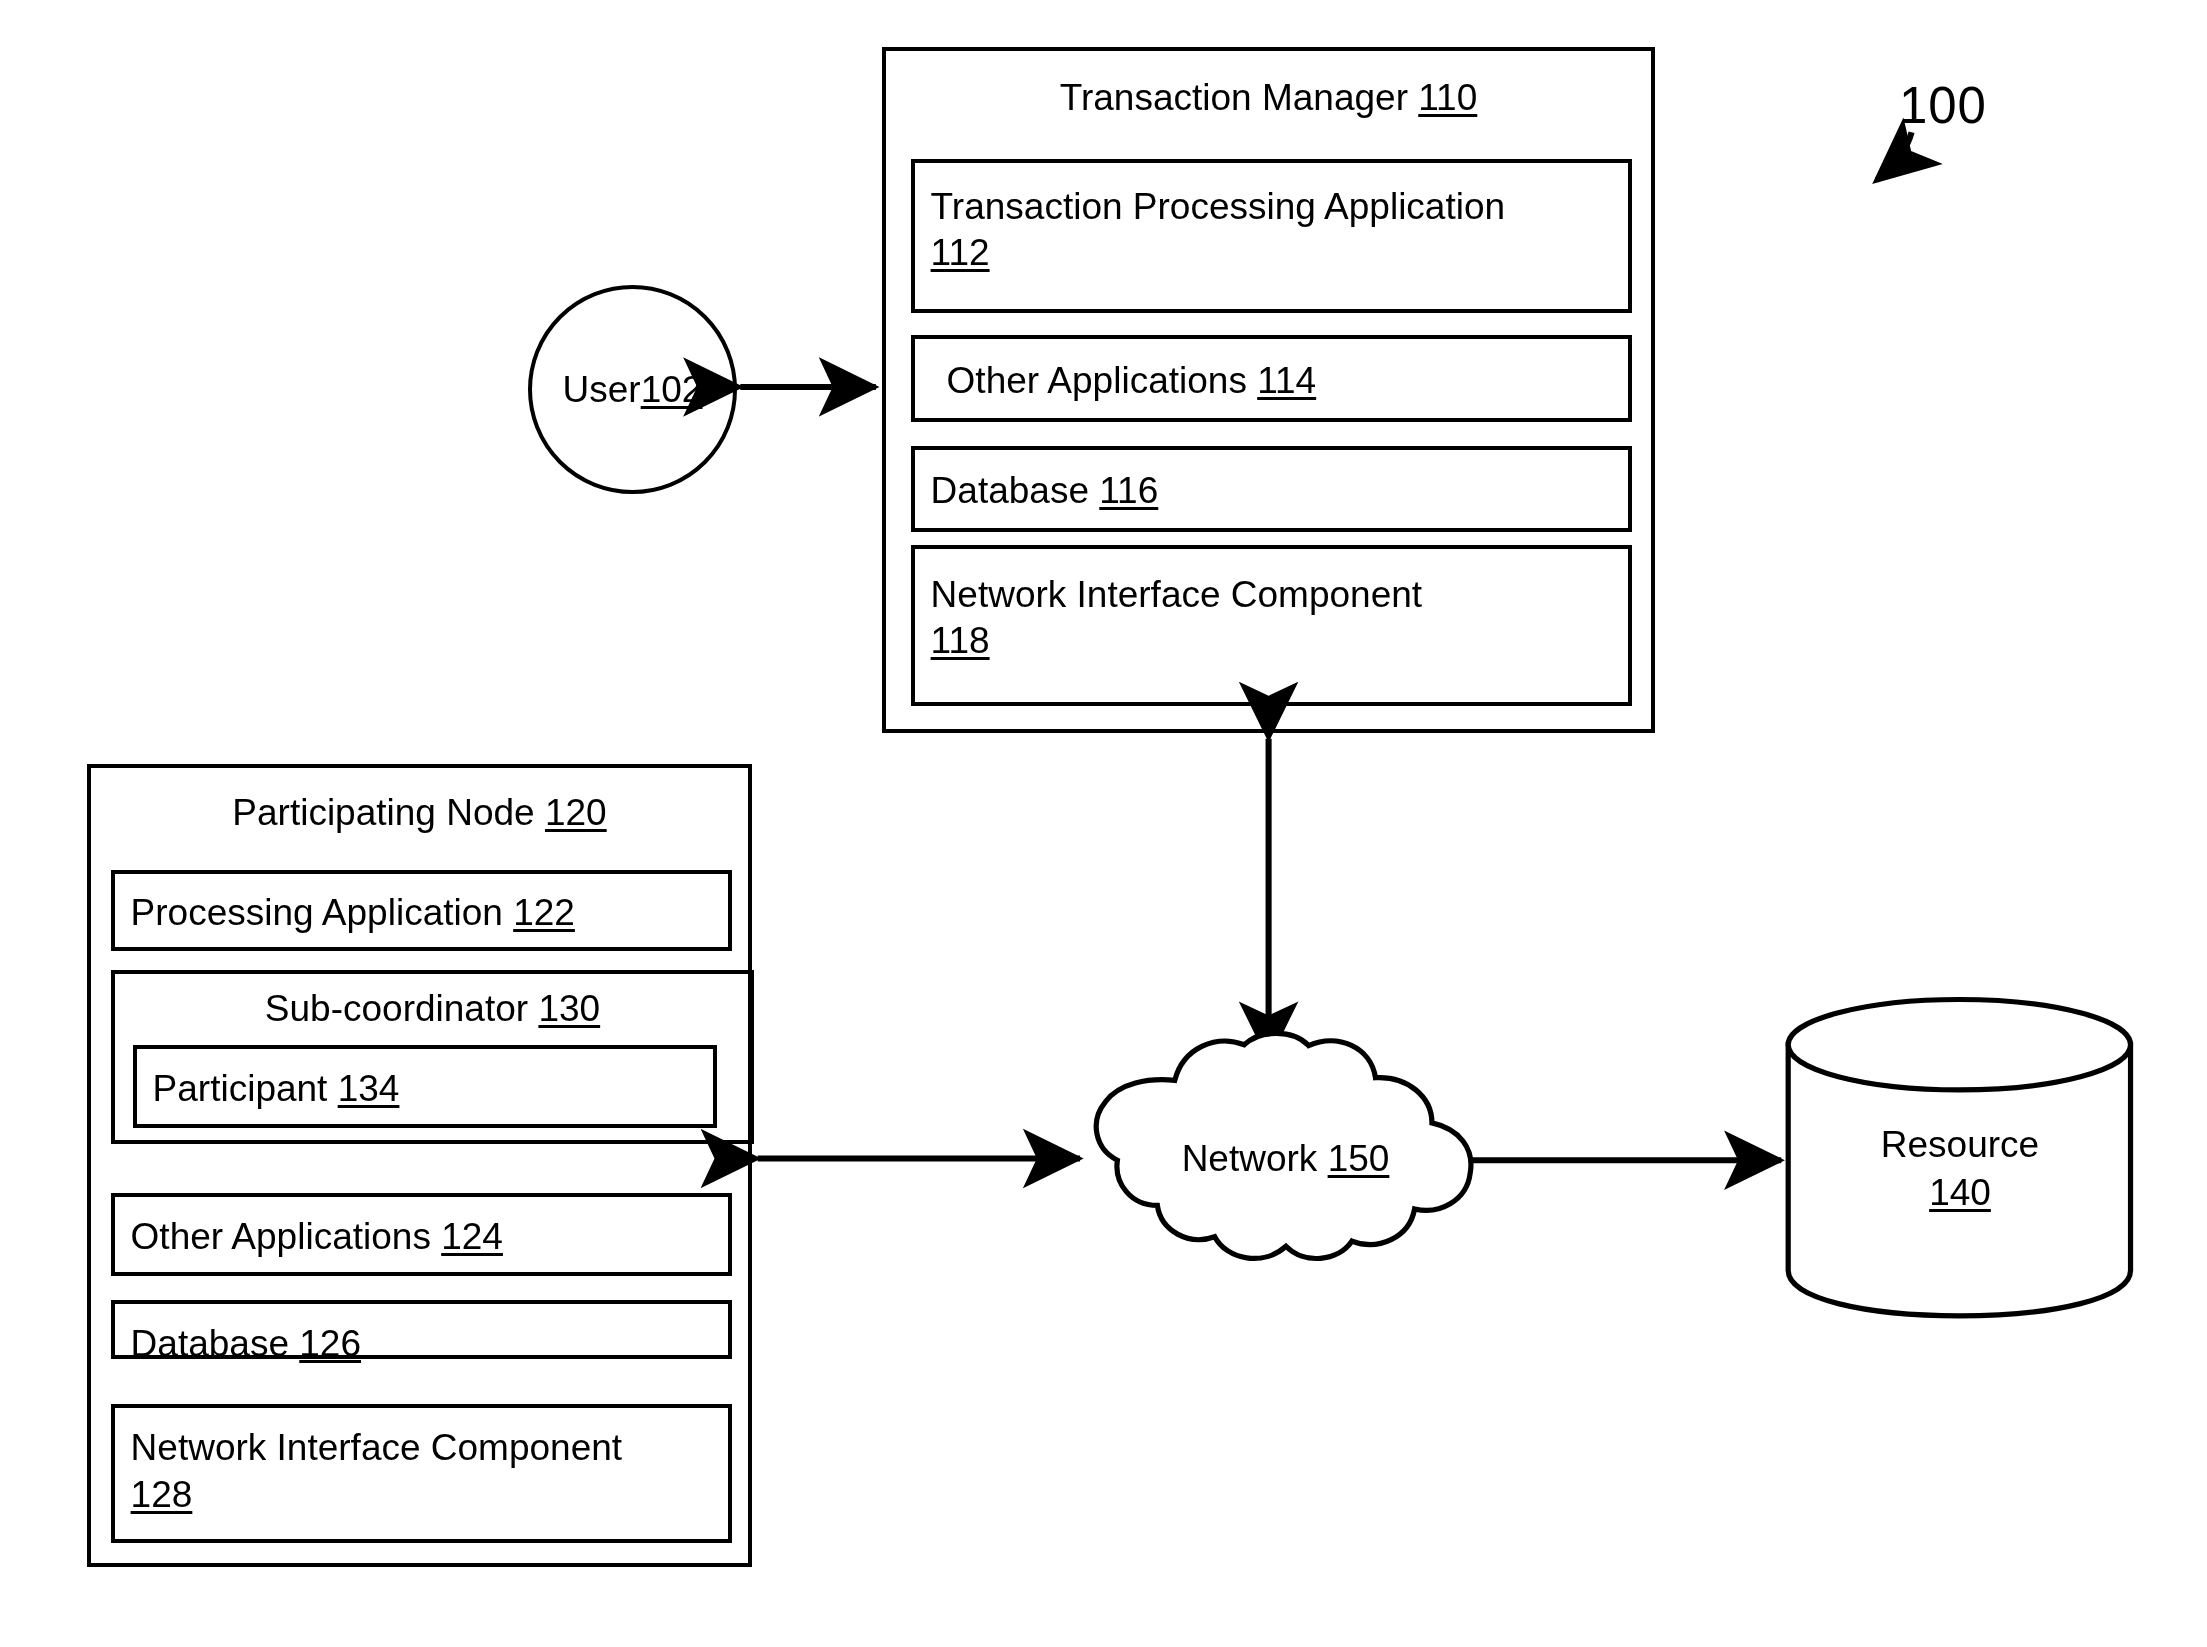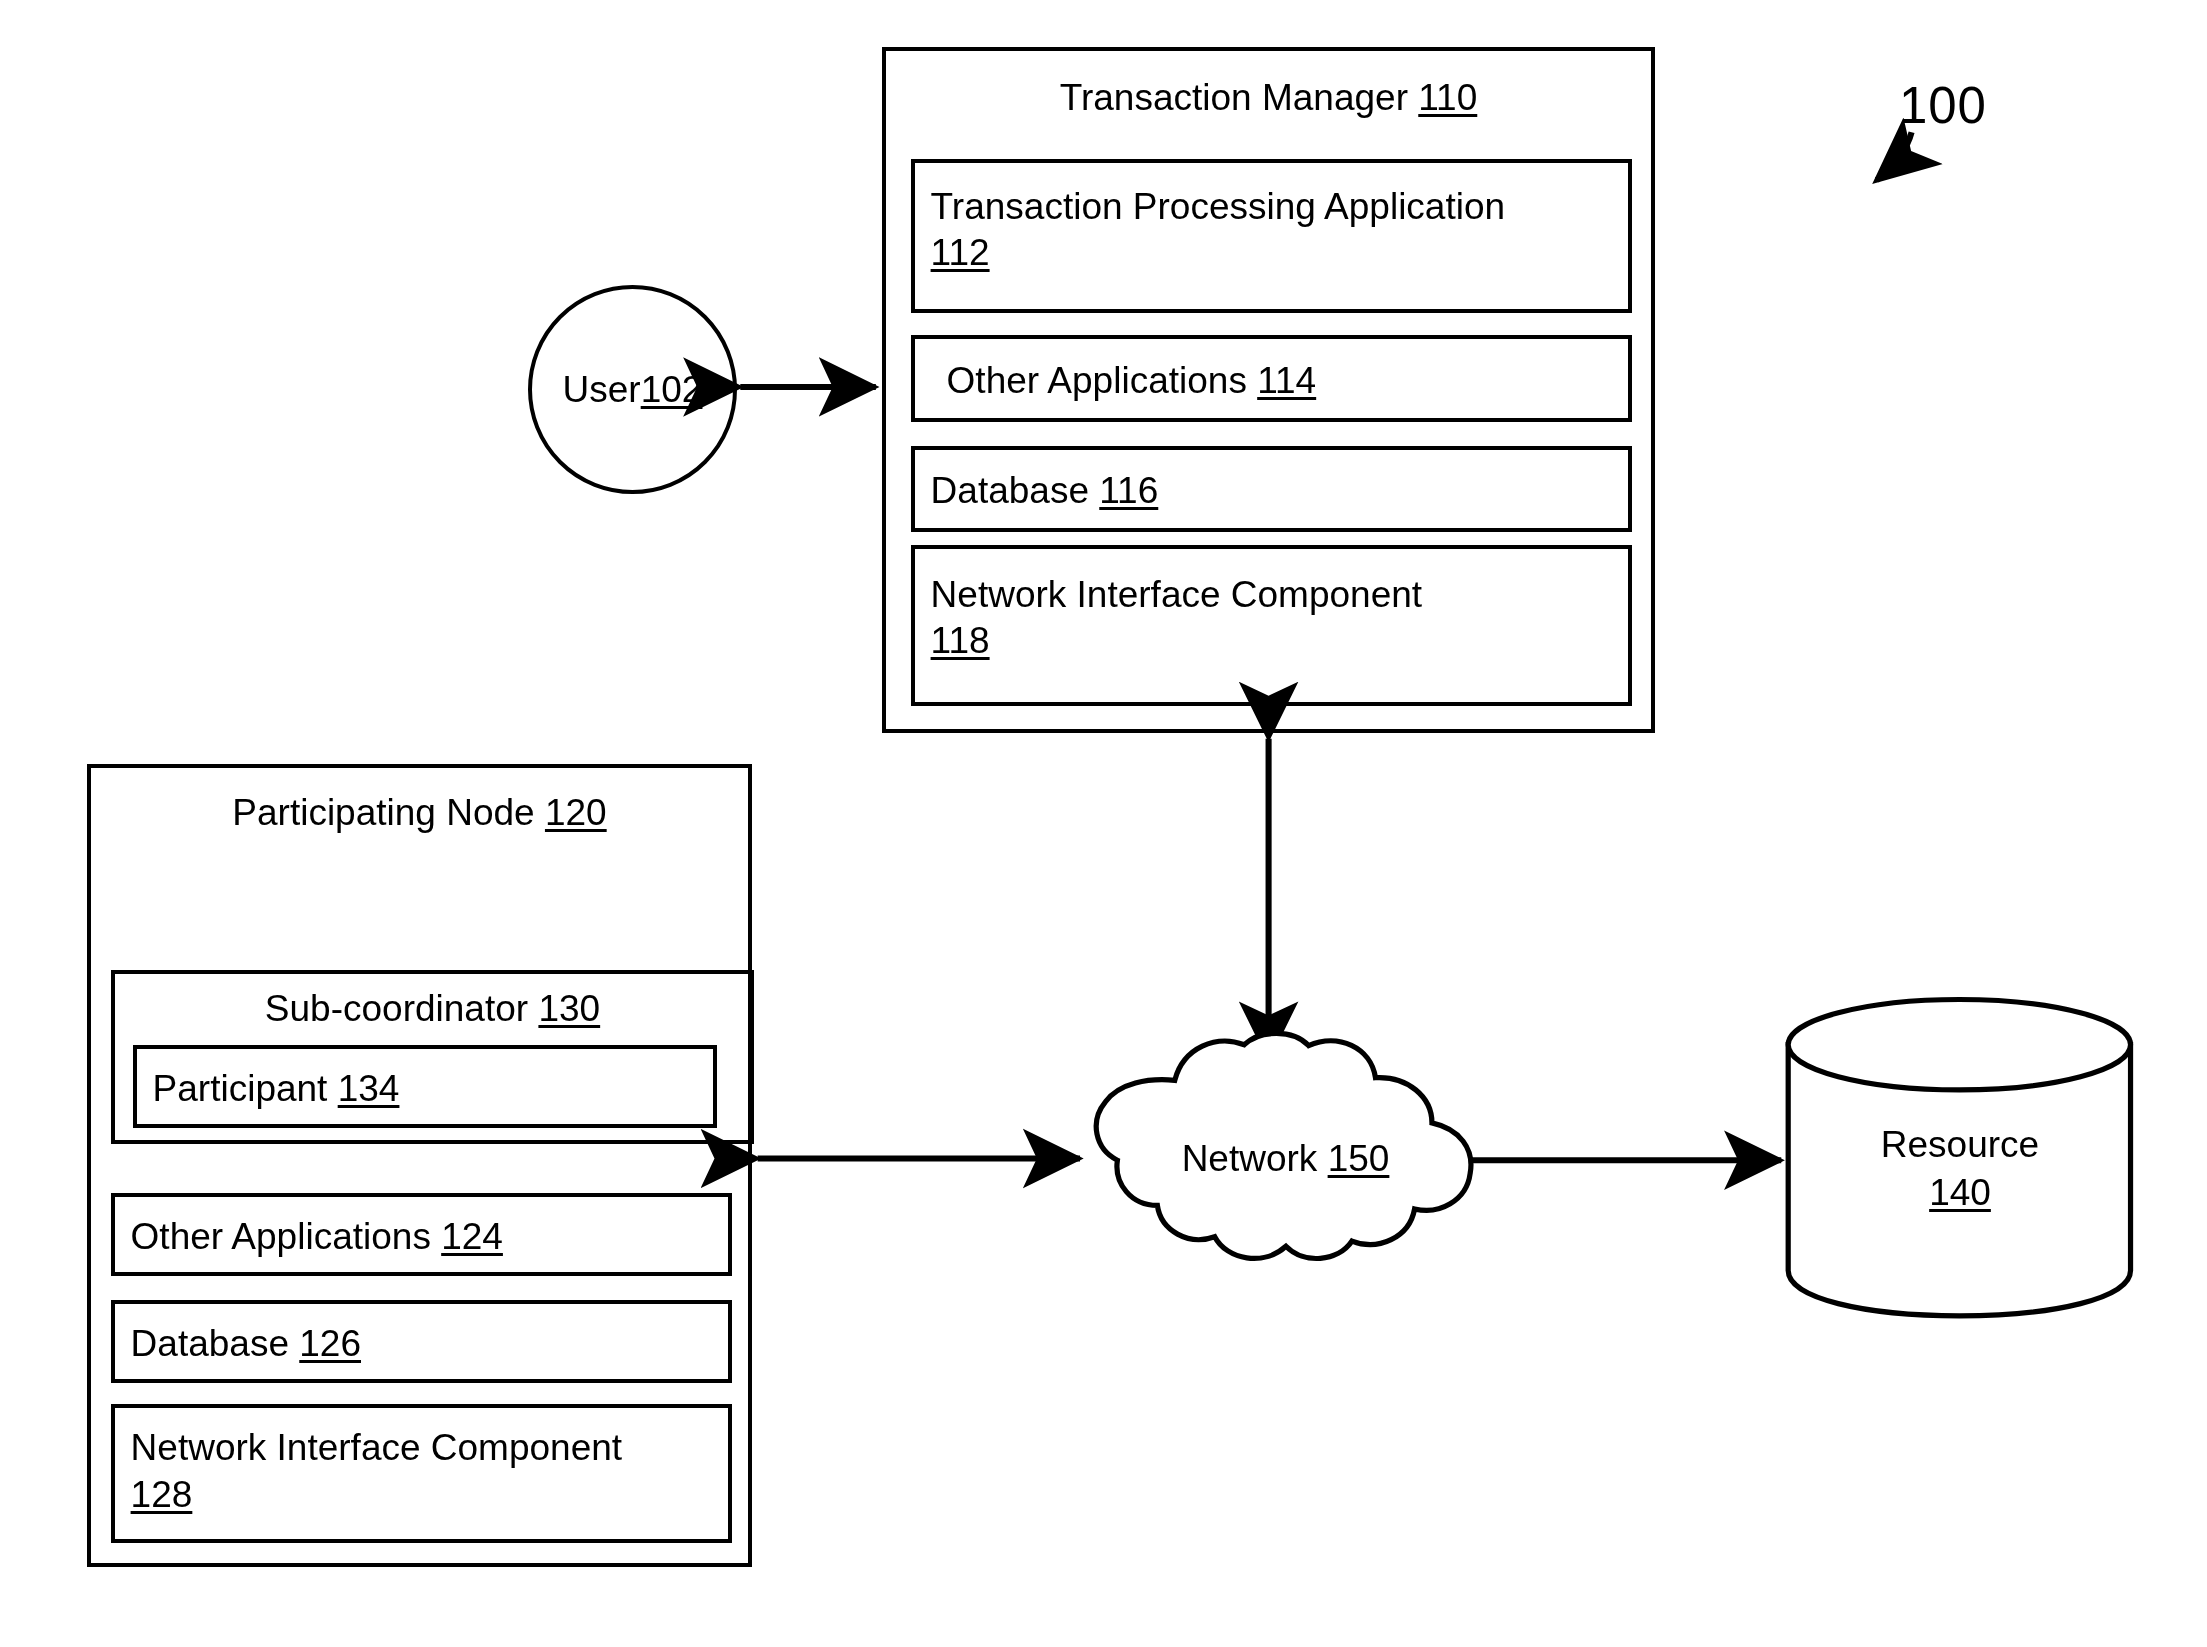--- a/index.html
+++ b/index.html
@@ -196,20 +196,26 @@
     </div>
   </div>
 
   <div class="box" style="left:87px; top:764px; width:665px; height:803px;">
 
     <div class="box-title" style="top:24px;">
       <span>Participating Node</span>
       <span class="num">120</span>
     </div>
 
+    <div class="box" style="left:20px; top:102px; width:621px; height:81px;">
+      <div class="box-label left" style="top:15.6px;">
+        <span>Processing Application</span>
+        <span class="num">122</span>
+      </div>
+    </div>
 
     <div class="box" style="left:20px; top:202px; width:643px; height:174px;">
       <div class="box-title" style="top:14px;">
         <span>Sub-coordinator</span>
         <span class="num">130</span>
       </div>
 
       <div class="box" style="left:18px; top:71px; width:584px; height:83px;">
         <div class="box-label left" style="top:16.5px;">
           <span>Participant</span>
@@ -218,21 +224,21 @@
       </div>
     </div>
 
     <div class="box" style="left:20px; top:425px; width:621px; height:83px;">
       <div class="box-label left" style="top:16.5px;">
         <span>Other Applications</span>
         <span class="num">124</span>
       </div>
     </div>
 
-    <div class="box" style="left:20px; top:532px; width:621px; height:83px;">
+    <div class="box" style="left:20px; top:532px; width:621px; height:59px;">
       <div class="box-label left" style="top:16.5px;">
         <span>Database</span>
         <span class="num">126</span>
       </div>
     </div>
 
     <div class="box" style="left:20px; top:636px; width:621px; height:139px;">
       <div class="box-label left" style="top:17.4px;">
         <span>Network Interface Component</span>
         <br>

